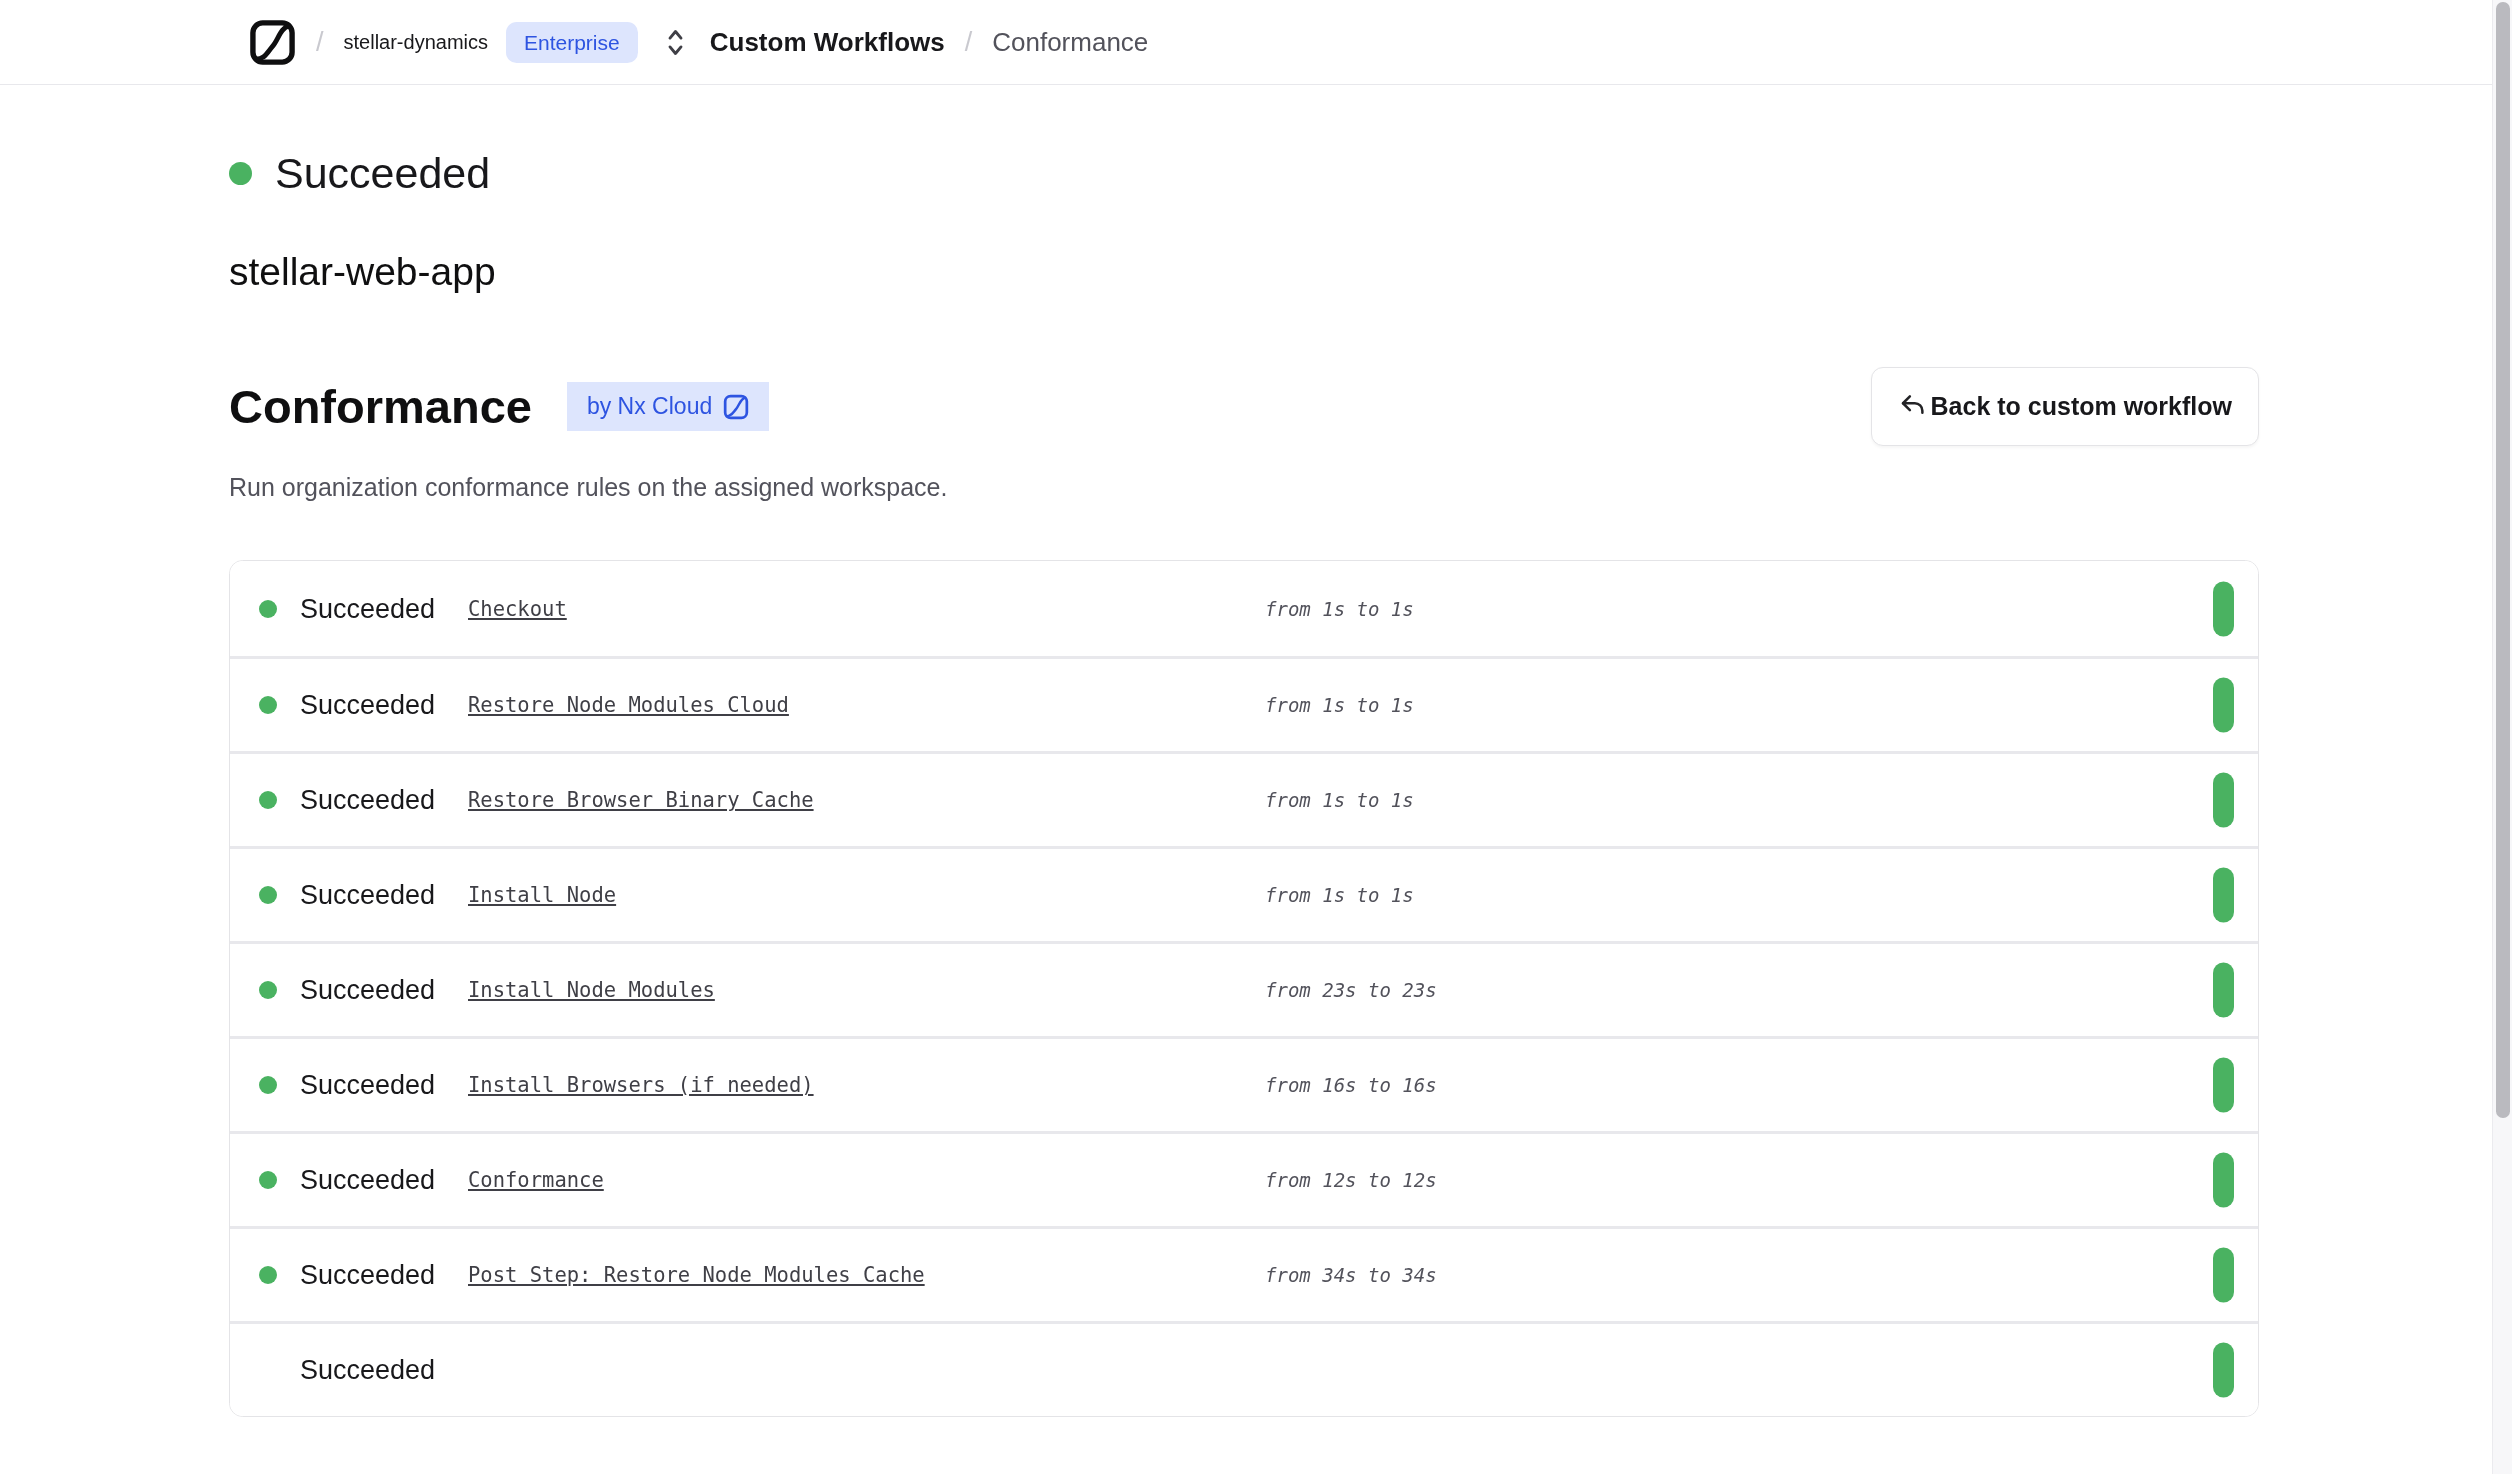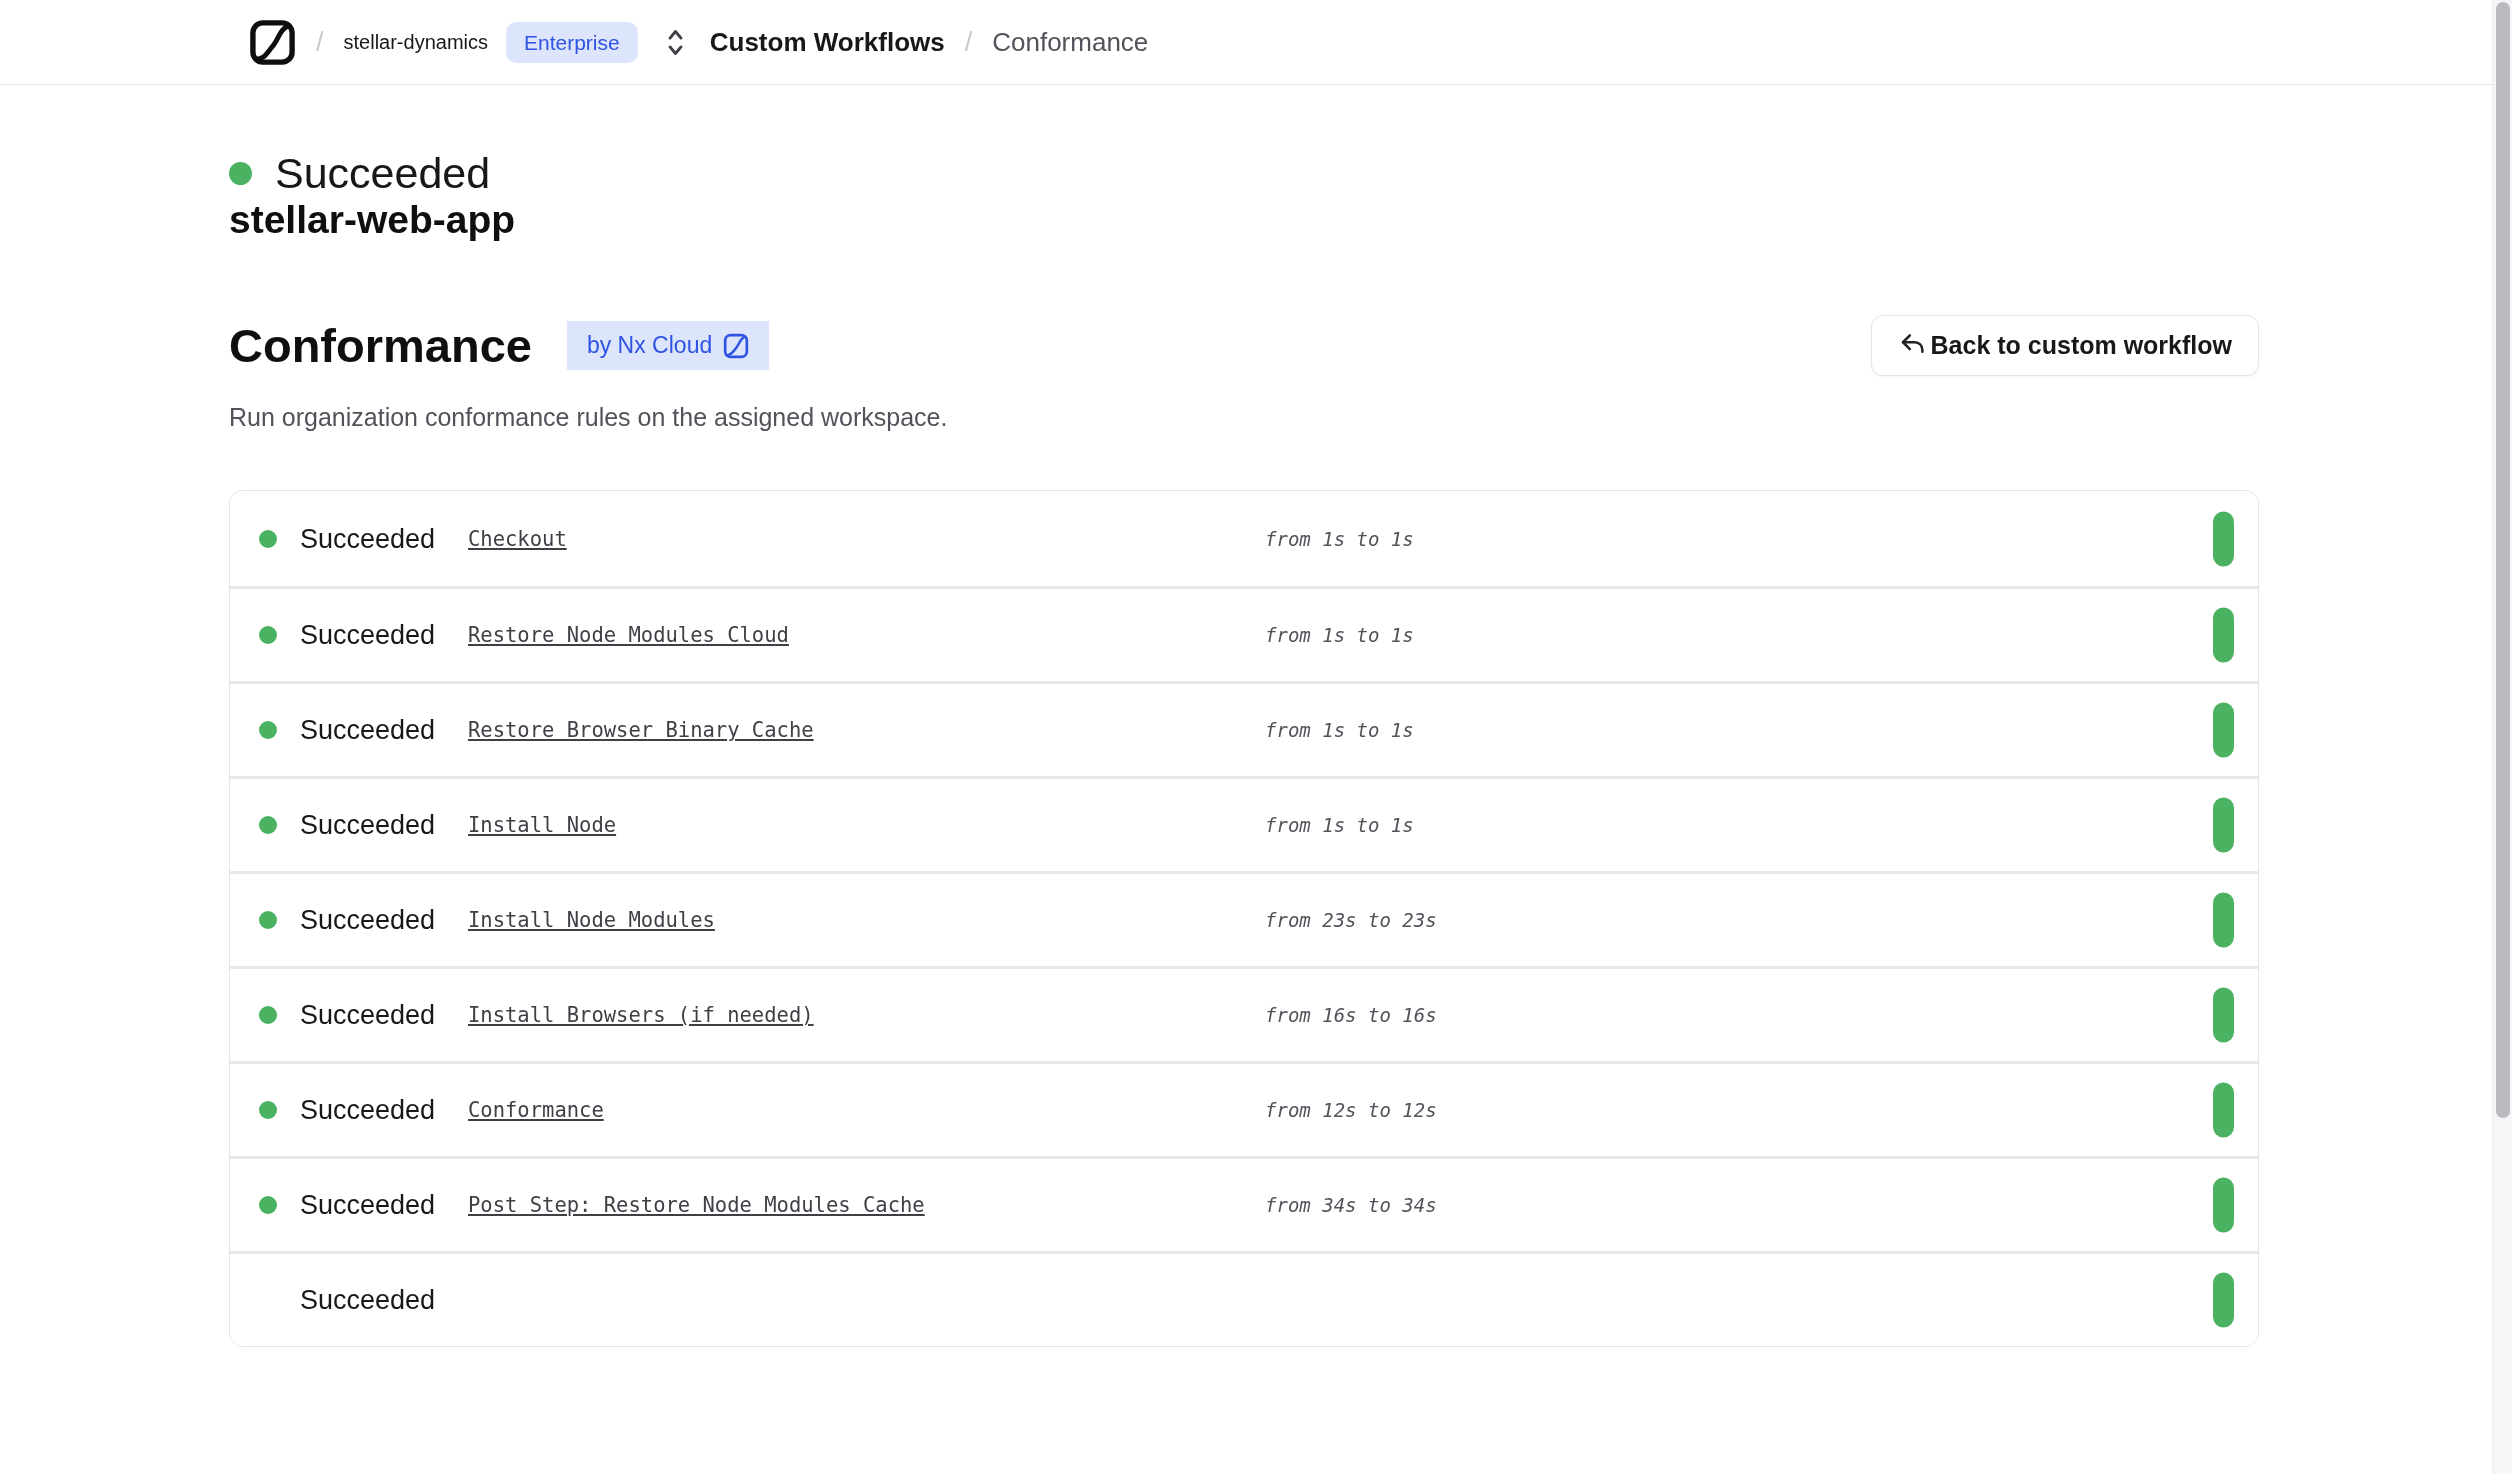--- a/index.html
+++ b/index.html
@@ -42,30 +42,30 @@
     background:var(--red);box-shadow:0 0 0 10.6px rgba(251,205,205,.55);}
   .avatar{margin-left:30px;width:62px;height:62px;border-radius:50%;background:var(--avatar-bg);
     color:#fff;font-size:24px;display:flex;align-items:center;justify-content:center;
     letter-spacing:0.8px;cursor:pointer;}
 
   
   .content{padding:0 253px 0 229px;}
   .status-row{margin-top:64px;display:flex;align-items:center;gap:23px;}
   .status-dot{width:23px;height:23px;border-radius:50%;background:var(--green);flex:none;}
   .status-label{font-size:43px;color:var(--ink);}
-  .workspace-title{font-size:39px;font-weight:700;color:#0f0f10;}
+  .workspace-title{margin-top:52px;font-size:39px;font-weight:400;color:#0f0f10;}
 
   .section-head{margin-top:73px;display:flex;align-items:center;justify-content:space-between;}
   .section-head-left{display:flex;align-items:center;gap:35px;}
   .section-title{font-size:47px;font-weight:700;color:#0f0f10;}
   .nx-badge{display:flex;align-items:center;gap:10.6px;background:var(--badge-bg);
     color:var(--badge-text);font-size:23px;padding:10.6px 20px;border-radius:0;cursor:pointer;}
   .nx-badge svg{width:26px;height:26px;display:block;}
   .back-btn{display:flex;align-items:center;gap:3px;background:#fff;border:1.5px solid var(--border);
-    border-radius:12px;padding:0 26px;height:61px;font-size:25px;font-weight:700;color:var(--ink);
+    border-radius:12px;padding:0 26px;height:79px;font-size:25px;font-weight:700;color:var(--ink);
     cursor:pointer;box-shadow:0 1.5px 3px rgba(0,0,0,.04);font-family:"Liberation Sans",sans-serif;}
   .back-btn svg{width:30px;height:30px;color:#232326;flex:none;}
   .section-desc{margin-top:27px;font-size:25px;color:var(--ink-3);}
 
   .agents-heading{margin-top:93px;font-size:38px;font-weight:700;color:#0f0f10;}
 
   .agents-card{margin-top:58px;border:1.5px solid var(--border);border-radius:13.7px;
     background:#fff;overflow:hidden;}
   .row{position:relative;height:95px;background:#fff;cursor:pointer;}
   .row + .row{border-top:3px solid var(--sep);}

